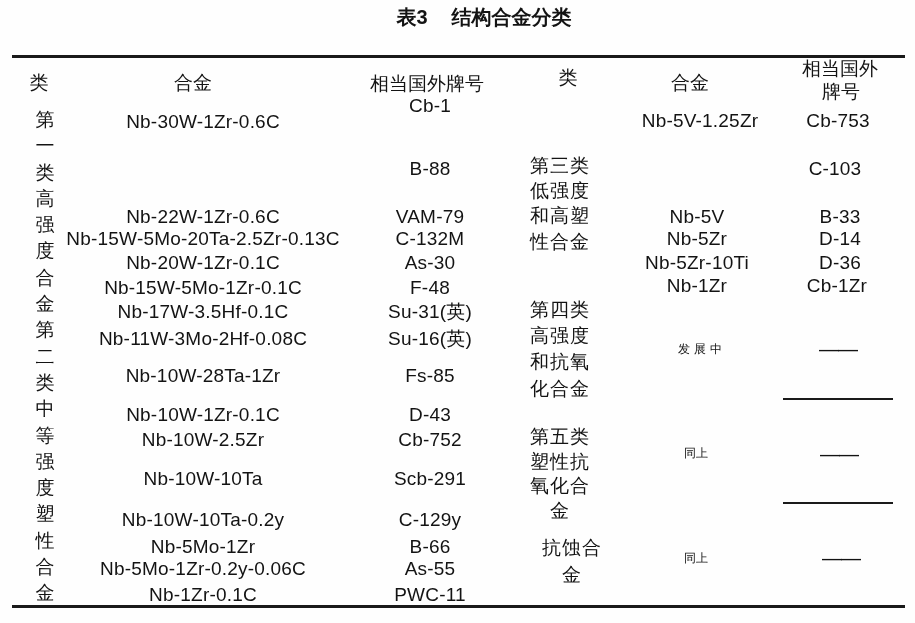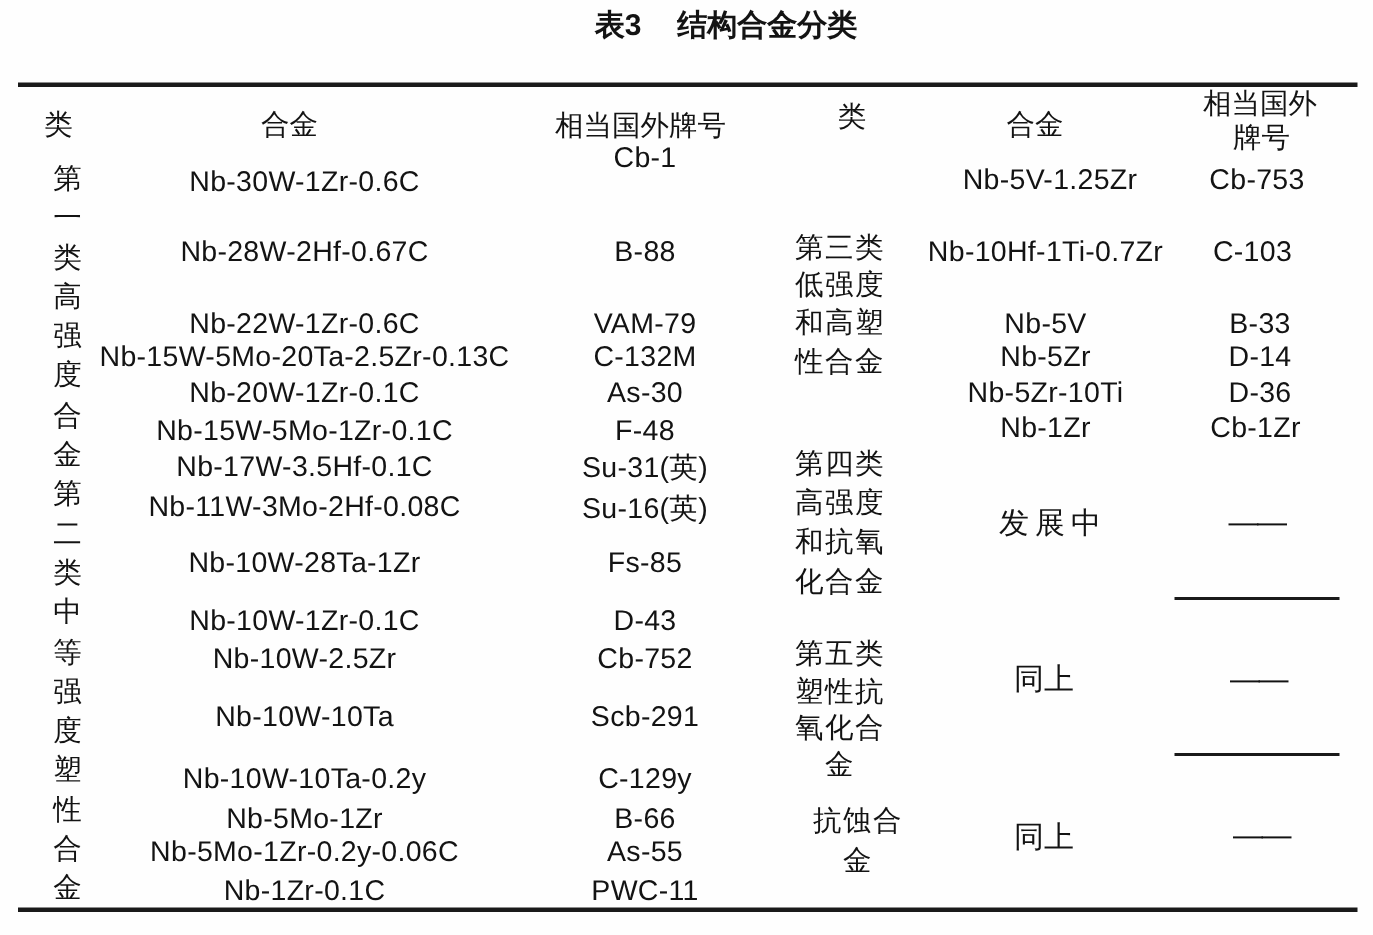--- a/index.html
+++ b/index.html
@@ -23,21 +23,21 @@
   }
   .catlabel{
     position:absolute; left:528px; width:64px;
     white-space:pre-line; text-align:center;
     font-size:19px; letter-spacing:1px;
   }
   .cat3{ top:153px; line-height:25.2px; }
   .cat4{ top:297px; line-height:26.2px; }
   .cat5{ top:405px; line-height:24.7px;margin-top:20px; }
   .cat6{ top:534px; line-height:27px;margin-left:12px;   }
-  .status{ font-size:20px; }
+  .status{ font-size:12px; }
   .dash{ font-size:20px; letter-spacing:-1px; }
 </style>
 </head>
 <body>
 
 <div class="page">
 
   <div class="title">
     <span>表3</span>
     <span>结构合金分类</span>
@@ -69,21 +69,20 @@
 等
 强
 度
 塑
 性
 合
 金</div>
 
   <span class="c en" style="left:203px;top:122px">Nb-30W-1Zr-0.6C</span>
   <span class="c en" style="left:430px;top:106px">Cb-1</span>
-  <span class="c en" style="left:203px;top:169px">Nb-28W-2Hf-0.67C</span>
   <span class="c en" style="left:430px;top:169px">B-88</span>
   <span class="c en" style="left:203px;top:217px">Nb-22W-1Zr-0.6C</span>
   <span class="c en" style="left:430px;top:217px">VAM-79</span>
   <span class="c en" style="left:203px;top:239px">Nb-15W-5Mo-20Ta-2.5Zr-0.13C</span>
   <span class="c en" style="left:430px;top:239px">C-132M</span>
   <span class="c en" style="left:203px;top:263px">Nb-20W-1Zr-0.1C</span>
   <span class="c en" style="left:430px;top:263px">As-30</span>
   <span class="c en" style="left:203px;top:288px">Nb-15W-5Mo-1Zr-0.1C</span>
   <span class="c en" style="left:430px;top:288px">F-48</span>
   <span class="c en" style="left:203px;top:312px">Nb-17W-3.5Hf-0.1C</span>
@@ -107,21 +106,20 @@
   <span class="c en" style="left:203px;top:595px">Nb-1Zr-0.1C</span>
   <span class="c en" style="left:430px;top:595px">PWC-11</span>
 
   <span class="c en" style="left:700px;top:121px">Nb-5V-1.25Zr</span>
   <span class="c en" style="left:838px;top:121px">Cb-753</span>
 
   <div class="catlabel cat3">第三类
 低强度
 和高塑
 性合金</div>
-  <span class="c en" style="left:697px;top:169px">Nb-10Hf-1Ti-0.7Zr</span>
   <span class="c en" style="left:835px;top:169px">C-103</span>
   <span class="c en" style="left:697px;top:217px">Nb-5V</span>
   <span class="c en" style="left:840px;top:217px">B-33</span>
   <span class="c en" style="left:697px;top:239px">Nb-5Zr</span>
   <span class="c en" style="left:840px;top:239px">D-14</span>
   <span class="c en" style="left:697px;top:263px">Nb-5Zr-10Ti</span>
   <span class="c en" style="left:840px;top:263px">D-36</span>
   <span class="c en" style="left:697px;top:286px">Nb-1Zr</span>
   <span class="c en" style="left:837px;top:286px">Cb-1Zr</span>
 

